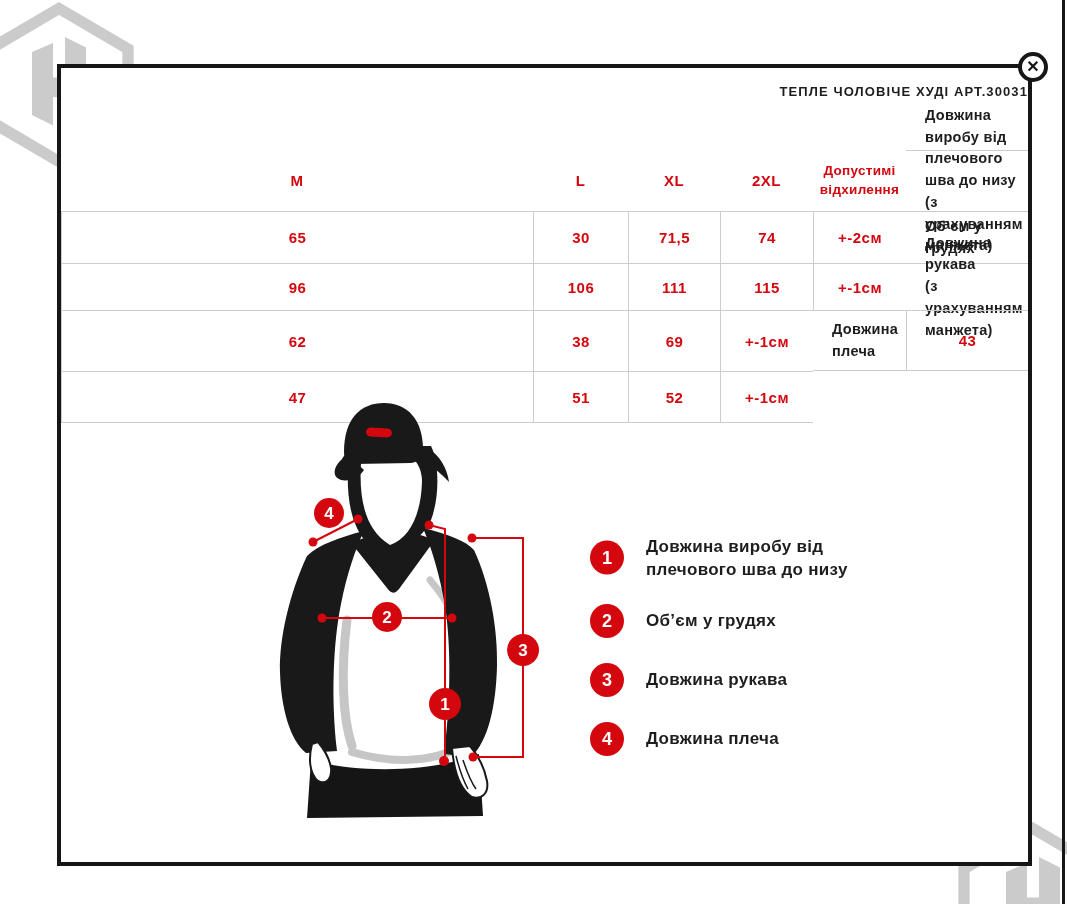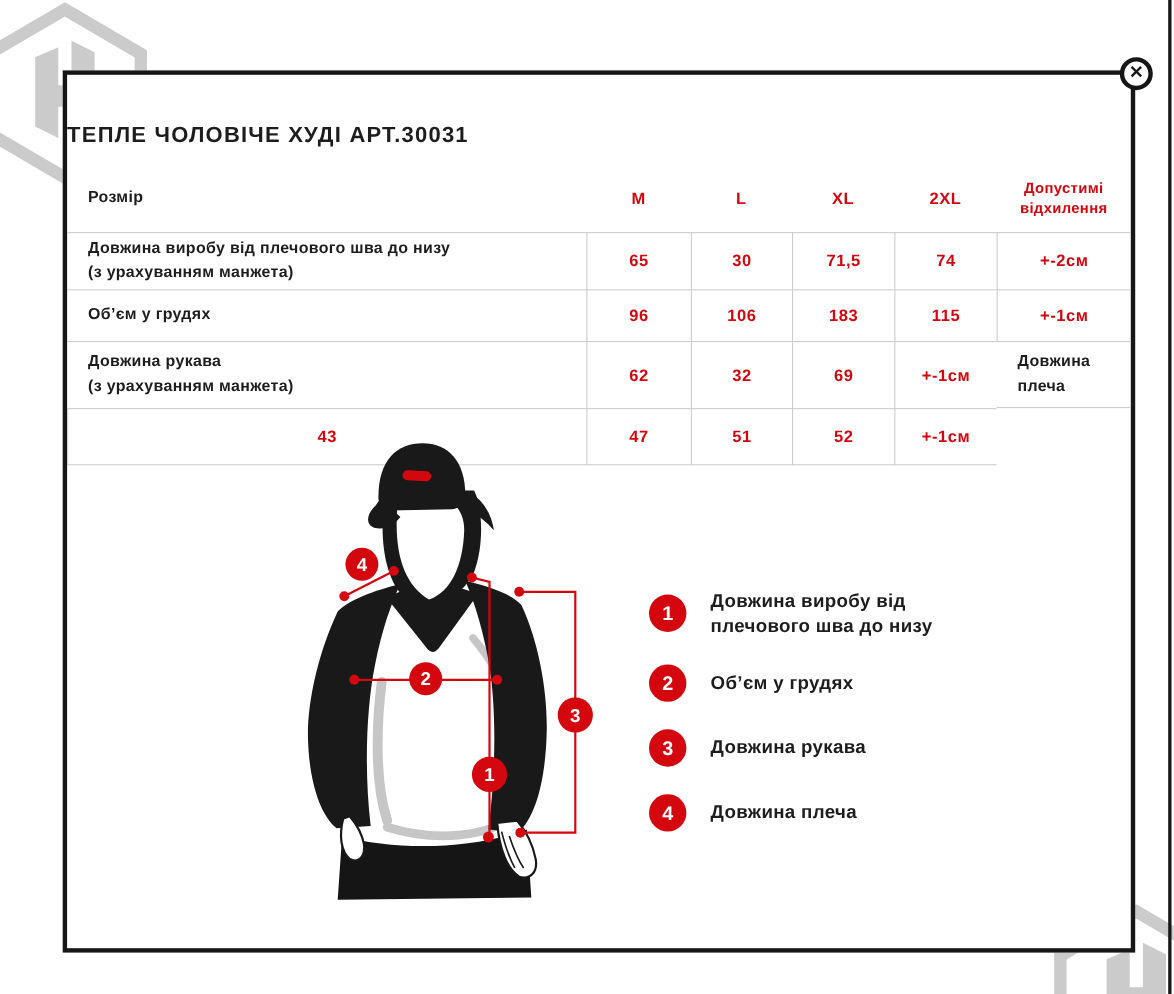--- a/index.html
+++ b/index.html
@@ -20,22 +20,22 @@
     border:4px solid var(--border); background:#fff;
   }
   .close-btn {
     position:absolute; right:-20px; top:-16px; width:30px; height:30px;
     border:4px solid var(--border); border-radius:50%; background:#fff;
     display:flex; align-items:center; justify-content:center;
     font-size:16px; font-weight:bold; color:var(--border); cursor:pointer; z-index:6;
     padding:0; line-height:1;
   }
   .title {
-    position:absolute; top:44px; left:0; right:0; text-align:left;
-    font-size:20px; font-weight:bold; letter-spacing:1.1px; color:var(--dark);
+    position:absolute; top:16px; left:0; right:0; text-align:right;
+    font-size:13px; font-weight:bold; letter-spacing:1.1px; color:var(--dark);
   }
   .size-table {
     position:absolute; top:82px; left:0; width:100%;
     display:grid;
     grid-template-columns:472px 95px 92px 93px 93px 1fr;
     grid-template-rows:61px 52px 47px 61px 52px;
   }
   .cell { display:flex; align-items:center; font-weight:bold; }
   .cell.lbl { padding-left:19px; color:var(--dark); font-size:14.5px; letter-spacing:.3px; line-height:1.5; white-space:pre-line; }
   .cell.val { justify-content:center; color:var(--red); font-size:15px; letter-spacing:.5px; text-align:center; }
@@ -75,43 +75,42 @@
 
 <div class="modal">
 
   <button class="close-btn">
     <span>✕</span>
   </button>
 
   <div class="title">ТЕПЛЕ ЧОЛОВІЧЕ ХУДІ АРТ.30031</div>
 
   <div class="size-table">
-      <div class="cell lbl hdr">Розмір</div>
       <div class="cell val hdr">M</div>
       <div class="cell val hdr">L</div>
       <div class="cell val hdr">XL</div>
       <div class="cell val hdr">2XL</div>
       <div class="cell val hdr hdr-dev">Допустимі відхилення</div>
       <div class="cell lbl data">Довжина виробу від плечового шва до низу
 (з урахуванням манжета)</div>
       <div class="cell val data">65</div>
       <div class="cell val data">30</div>
       <div class="cell val data">71,5</div>
       <div class="cell val data">74</div>
       <div class="cell val data">+-2см</div>
       <div class="cell lbl data">Об’єм у грудях</div>
       <div class="cell val data">96</div>
       <div class="cell val data">106</div>
-      <div class="cell val data">183</div>
+      <div class="cell val data">111</div>
       <div class="cell val data">115</div>
       <div class="cell val data">+-1см</div>
       <div class="cell lbl data">Довжина рукава
 (з урахуванням манжета)</div>
       <div class="cell val data">62</div>
-      <div class="cell val data">32</div>
+      <div class="cell val data">38</div>
       <div class="cell val data">69</div>
       <div class="cell val data">+-1см</div>
       <div class="cell lbl data bottom">Довжина плеча</div>
       <div class="cell val data bottom">43</div>
       <div class="cell val data bottom">47</div>
       <div class="cell val data bottom">51</div>
       <div class="cell val data bottom">52</div>
       <div class="cell val data bottom">+-1см</div>
     </div>
 

